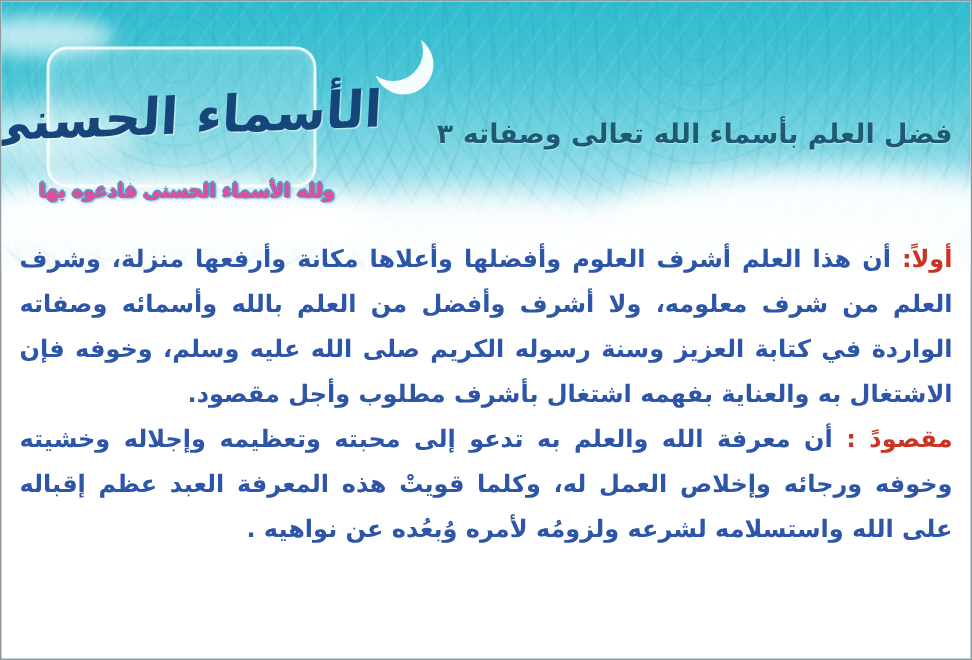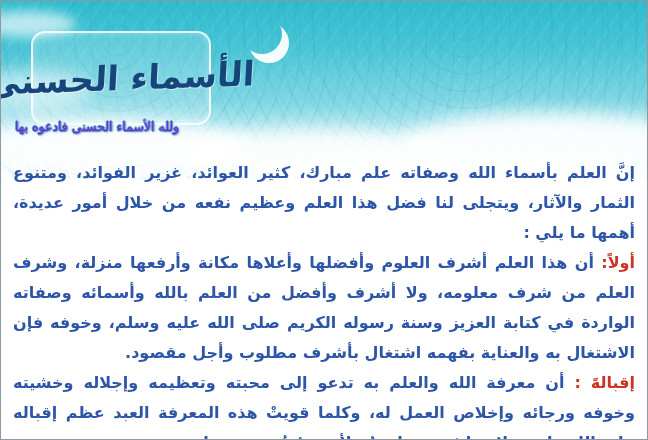--- a/index.html
+++ b/index.html
@@ -46,22 +46,22 @@
     background:rgba(255,255,255,.16);
     box-shadow:0 0 6px rgba(255,255,255,.35) inset;
     display:flex;align-items:center;justify-content:center;
   }
   .logo-text{
     color:var(--logo-navy);font-size:34px;font-weight:bold;direction:rtl;
     transform:skewX(-5deg) rotate(-2deg);letter-spacing:-1px;
     text-shadow:1px 1px 0 rgba(255,255,255,.45);white-space:nowrap;
   }
   .logo-caption{
-    position:absolute;left:14px;top:118px;width:208px;text-align:left;
-    direction:rtl;color:#6d28d9;font-weight:normal;font-size:12.5px;
+    position:absolute;left:14px;top:118px;width:208px;text-align:right;
+    direction:rtl;color:#ec4899;font-weight:bold;font-size:12.5px;
     text-shadow:-1px 0 #5b97c5,1px 0 #5b97c5,0 -1px #5b97c5,0 1px #5b97c5,1px 1px 2px #3e7aa8;
     white-space:nowrap;
   }
   
   .page-title{
     position:absolute;top:78px;right:12px;direction:rtl;
     color:var(--title-navy);font-size:18px;font-weight:bold;
     text-shadow:0 1px 1px rgba(255,255,255,.5);white-space:nowrap;
   }
   
@@ -98,20 +98,20 @@
       </defs>
       <circle cx="24" cy="24" r="20" fill="#ffffff" opacity="0.95" mask="url(#crescent-mask)"></circle>
     </svg>
   </div>
 
   <div class="logo-box">
     <span class="logo-text">الأسماء الحسنى</span>
   </div>
   <div class="logo-caption">ولله الأسماء الحسنى فادعوه بها</div>
 
+  <div class="page-title">فضل العلم بأسماء الله تعالى وصفاته ٣</div>
 
   <div class="content">
-    <p>إنَّ العلم بأسماء الله وصفاته علم مبارك، كثير العوائد، غزير الفوائد، ومتنوع الثمار والآثار، ويتجلى لنا فضل هذا العلم وعظيم نفعه من خلال أمور عديدة، أهمها ما يلي :</p>
     <p><span class="lead">أولاً:</span><span> أن هذا العلم أشرف العلوم وأفضلها وأعلاها مكانة وأرفعها منزلة، وشرف العلم من شرف معلومه، ولا أشرف وأفضل من العلم بالله وأسمائه وصفاته الواردة في كتابة العزيز وسنة رسوله الكريم صلى الله عليه وسلم، وخوفه فإن الاشتغال به والعناية بفهمه اشتغال بأشرف مطلوب وأجل مقصود.</span></p>
-    <p><span class="lead">إقبالهً :</span><span> أن معرفة الله والعلم به تدعو إلى محبته وتعظيمه وإجلاله وخشيته وخوفه ورجائه وإخلاص العمل له، وكلما قويتْ هذه المعرفة العبد عظم إقباله على الله واستسلامه لشرعه ولزومُه لأمره وُبعُده عن نواهيه .</span></p>
+    <p><span class="lead">مقصودً :</span><span> أن معرفة الله والعلم به تدعو إلى محبته وتعظيمه وإجلاله وخشيته وخوفه ورجائه وإخلاص العمل له، وكلما قويتْ هذه المعرفة العبد عظم إقباله على الله واستسلامه لشرعه ولزومُه لأمره وُبعُده عن نواهيه .</span></p>
   </div>
 
 </div>
 
 </body></html>

